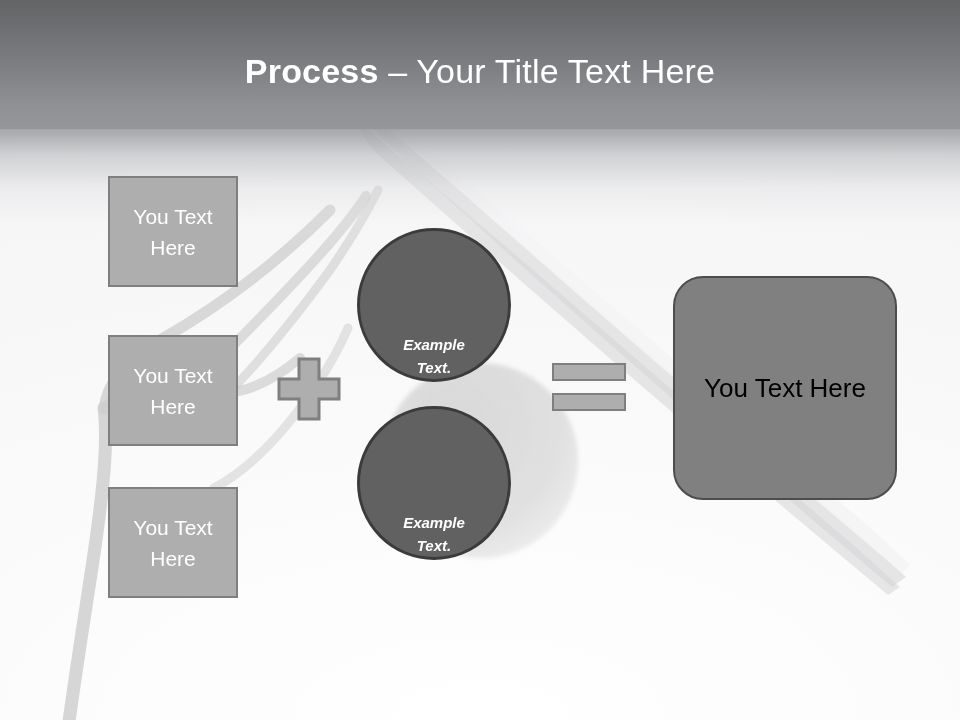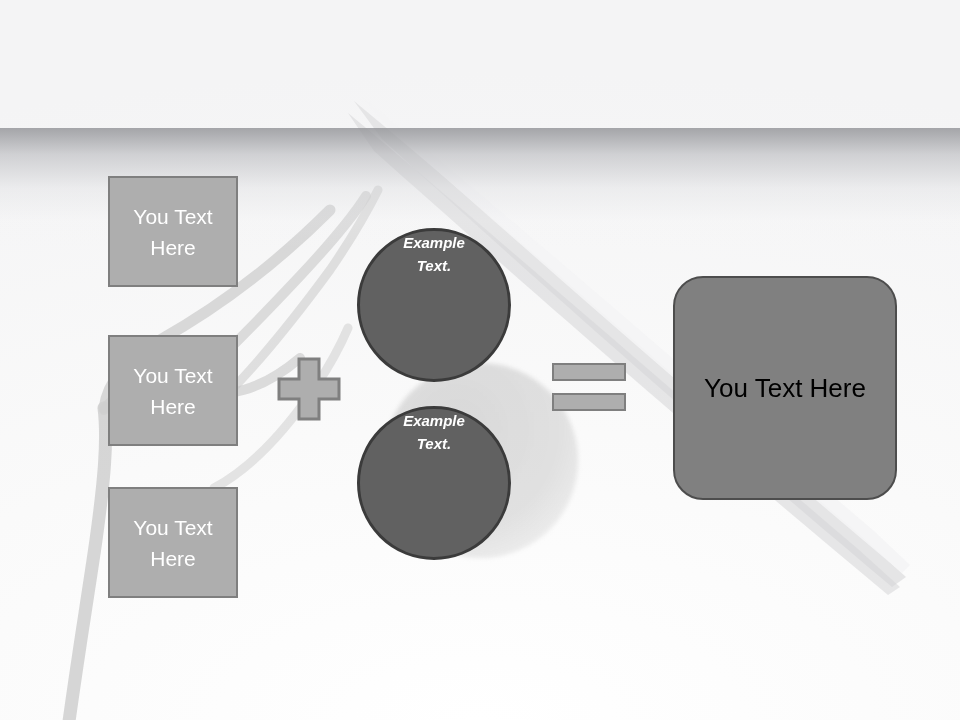--- a/index.html
+++ b/index.html
@@ -117,21 +117,21 @@
     height: 148px;
     border-radius: 50%;
     background: #616161;
     border: 3px solid #3b3b3b;
     color: #ffffff;
     font-size: 15px;
     font-weight: bold;
     font-style: italic;
     line-height: 23px;
     display: flex;
-    align-items: flex-start;
+    align-items: flex-end;
     justify-content: center;
     text-align: center;
     box-sizing: content-box;
   }
   .circle-top    { left: 357px; top: 228px; }
   .circle-bottom { left: 357px; top: 406px; }
 
   
   .equals {
     position: absolute;
@@ -194,20 +194,25 @@
       <path d="M54 6 C 180 110, 360 270, 560 440 L 606 482 L 592 492 C 392 324, 208 160, 82 44 Z" fill="#e4e4e5" opacity="0.95"></path>
       <path d="M62 2 C 190 104, 372 264, 574 436 L 610 470 L 602 478 C 398 306, 216 146, 86 30 Z" fill="#f4f4f5" opacity="0.9"></path>
       <path d="M48 18 C 176 124, 358 284, 558 454 L 600 492 L 588 500 C 386 332, 202 170, 74 56 Z" fill="#d6d6d7" opacity="0.55"></path>
     </g>
   </svg>
 
   <div class="bg-glow"></div>
 
   <div class="circle-shadow"></div>
 
+  <div class="header">
+    <div class="header-title">
+      <span class="strong">Process</span><span class="light"> – Your Title Text Here</span>
+    </div>
+  </div>
 
   <div class="txt-box box1">
     <span>You Text Here</span>
   </div>
   <div class="txt-box box2">
     <span>You Text Here</span>
   </div>
   <div class="txt-box box3">
     <span>You Text Here</span>
   </div>

